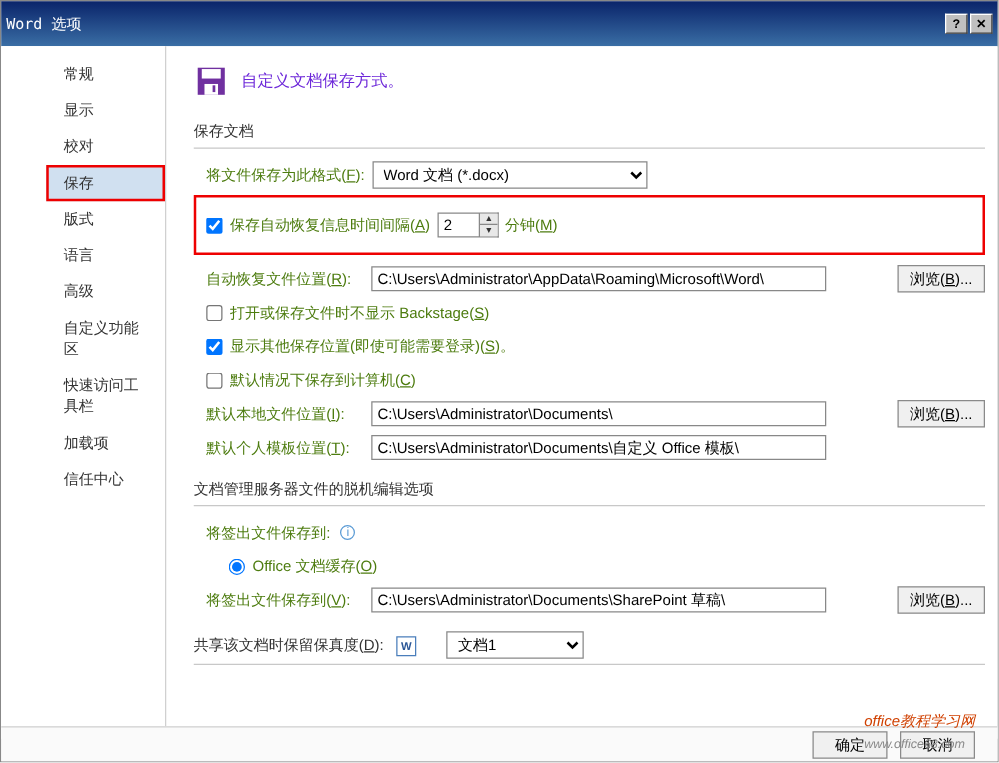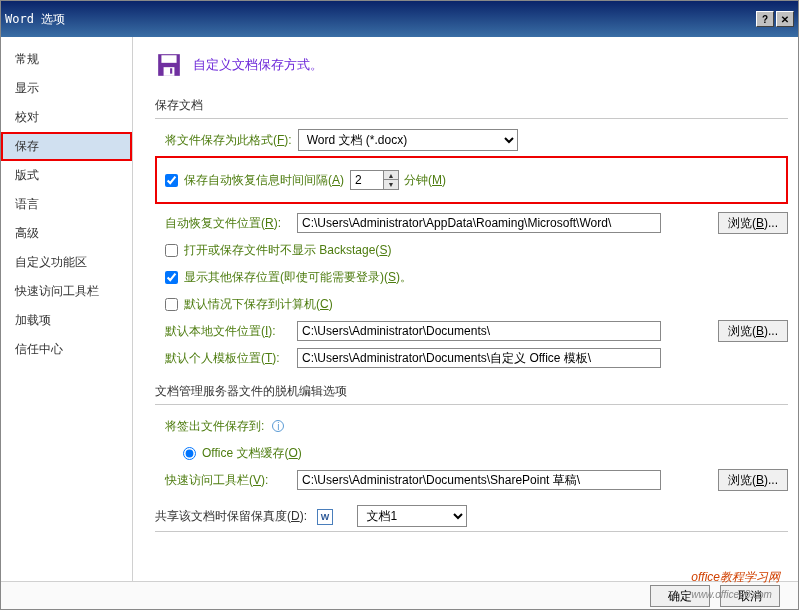--- a/index.html
+++ b/index.html
@@ -5,21 +5,21 @@
 * { box-sizing: border-box; margin: 0; padding: 0; font-family: "Microsoft YaHei", "SimSun", sans-serif; font-size: 12px; }
 body { background: #fff; width: 799px; height: 610px; overflow: hidden; position: relative; }
 .window { width: 799px; height: 610px; background: #fff; border: 1px solid #888; position: relative; }
 .titlebar { height: 36px; background: linear-gradient(#0a246a, #3a6ea5); color: #fff; display: flex; align-items: center; padding: 0 4px; justify-content: space-between; }
 .titlebar-left { display: flex; align-items: center; gap: 6px; }
 .titlebar-title { font-family: "SimSun", monospace; font-size: 12px; }
 .titlebar-buttons { display: flex; gap: 2px; }
 .titlebar-btn { width: 18px; height: 16px; background: #c0c0c0; border: 1px solid #fff; border-right-color: #404040; border-bottom-color: #404040; color: #000; display: flex; align-items: center; justify-content: center; font-size: 10px; font-weight: bold; cursor: pointer; }
 .body { display: flex; height: calc(100% - 22px - 32px); background: #fff; }
 .sidebar { width: 132px; background: #fff; border-right: 1px solid #d0d0d0; padding: 8px 0; }
-.sidebar-item { padding: 6px 14px; cursor: pointer; color: #333; }
+.sidebar-item { padding: 6px 14px; cursor: pointer; color: #333; margin-left: 36px; }
 .sidebar-item.selected { background: #d0e0f0; border: 2px solid #e00; padding: 4px 12px; }
 .content { flex: 1; padding: 14px 10px 14px 22px; overflow-y: auto; color: #333; }
 .header-row { display: flex; align-items: center; gap: 10px; margin-bottom: 18px; }
 .save-icon { width: 28px; height: 28px; display: flex; align-items: center; justify-content: center; }
 .save-icon svg { width: 26px; height: 26px; }
 .header-title { font-size: 13px; color: #6d28d9; }
 .section-header { color: #333; border-bottom: 1px solid #c8c8c8; padding-bottom: 4px; margin: 14px 0 10px 0; }
 .row { display: flex; align-items: center; gap: 6px; margin: 5px 0 5px 10px; min-height: 22px; }
 .indent { margin-left: 28px; }
 .label { color: #4d7c0f; }
@@ -147,21 +147,21 @@
       <div class="row">
         <span class="label">将签出文件保存到:</span>
         <span class="info-icon">i</span>
       </div>
       <div class="row indent">
         <input type="radio" class="radio" name="checkout" checked="" style="">
         <span class="label"><span>Office 文档缓存(</span><span class="underline">O</span><span>)</span></span>
       </div>
 
       <div class="row">
-        <span class="label" style="width:126px"><span>快速访问工具栏(</span><span class="underline">V</span><span>):</span></span>
+        <span class="label" style="width:126px"><span>将签出文件保存到(</span><span class="underline">V</span><span>):</span></span>
         <input type="text" class="txt-long" value="C:\Users\Administrator\Documents\SharePoint 草稿\" style="">
         <div class="flex-spacer"></div>
         <button class="btn"><span>浏览(</span><span class="underline">B</span><span>)...</span></button>
       </div>
 
       <div class="section-header">
         <span>共享该文档时保留保真度(</span><span class="underline">D</span><span>):</span>
         &nbsp;
         <span class="doc-icon">W</span>
         <select class="drop2"><option>文档1</option></select>

